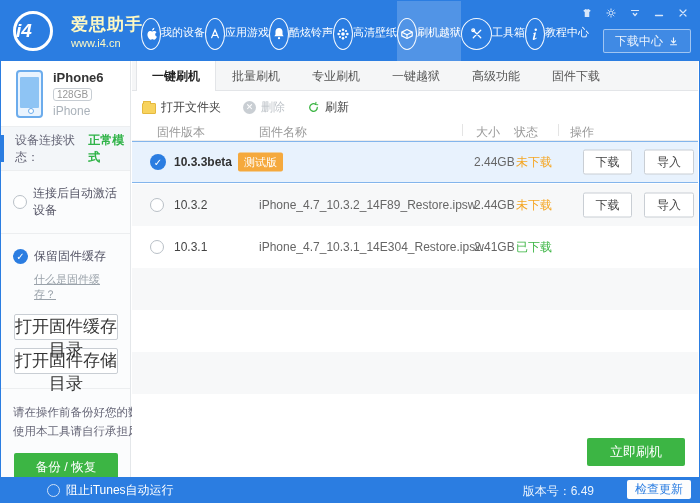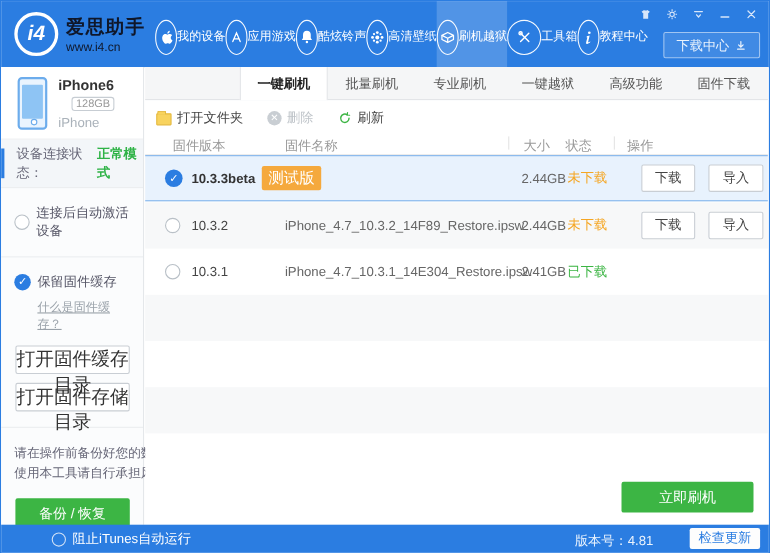--- a/index.html
+++ b/index.html
@@ -4,22 +4,22 @@
 <style>
   * { margin:0; padding:0; box-sizing:border-box; }
   html,body { width:700px; height:503px; }
   body { font-family:"Liberation Sans","DejaVu Sans",sans-serif; font-size:12px; }
   .window { position:relative; width:700px; height:503px; background:#fff; border:1px solid #2b7de1; overflow:hidden; }
 
   
   .header { position:absolute; top:0; left:0; right:0; height:60px; background:#2b7de1; }
   .logo { position:absolute; left:12px; top:10px; display:flex; align-items:center; }
   .logo-circle { width:40px; height:40px; border:3px solid #fff; border-radius:50%; color:#fff;
-                 font-size:19px; font-weight:bold; display:flex; align-items:center; justify-content:center; font-style:italic;}
-  .logo-text { margin-left:7px; color:#0f172a; }
+                 font-size:19px; font-weight:bold; display:flex; align-items:center; justify-content:flex-start; font-style:italic;}
+  .logo-text { margin-left:18px; color:#fef9c3; }
   .logo-title { font-size:17px; font-weight:bold; letter-spacing:1px; }
   .logo-sub { font-size:11px; margin-top:1px; }
 
   .top-nav { position:absolute; left:140px; top:0; height:60px; display:flex; }
   .nav-item { width:64px; height:60px; display:flex; align-items:center; cursor:pointer; }
   .nav-item.active { background:rgba(255,255,255,0.18); }
   .nav-ico { width:32px; height:32px; border:1.5px solid rgba(255,255,255,0.95); border-radius:50%;
              margin-top:6px; display:flex; align-items:center; justify-content:center; }
   .nav-ico svg { width:18px; height:18px; }
   .nav-label { color:#fff; font-size:11px; margin-top:3px; white-space:nowrap; }
@@ -37,21 +37,21 @@
   
   .sidebar { position:absolute; top:60px; left:0; width:130px; bottom:25px; background:#fbfcfd; border-right:1px solid #e4e7ea; }
   .dev-card { position:relative; height:66px; background:#fff; border-bottom:1px solid #eceef0; }
   .phone-ico { position:absolute; left:15px; top:9px; width:27px; height:48px; border:2px solid #6cacec;
                border-radius:4px; background:#eaf4fe; }
   .phone-ico::before { content:""; position:absolute; left:2px; right:2px; top:5px; bottom:8px; background:#8ec4f4; border-radius:1px;}
   .phone-ico::after { content:""; position:absolute; left:50%; bottom:2px; width:4px; height:4px; margin-left:-2px;
                       border:1px solid #6cacec; border-radius:50%; background:#fff;}
   .dev-info { position:absolute; left:52px; top:9px; }
   .dev-name { font-size:13px; font-weight:bold; color:#333; }
-  .dev-cap { display:inline-block; margin-top:3px; font-size:10px; color:#999; border:1px solid #c7cdd3; border-radius:3px; padding:0 3px;margin-left:12px; }
+  .dev-cap { display:inline-block; margin-top:3px; font-size:10px; color:#999; border:1px solid #c7cdd3; border-radius:3px; padding:0 3px; }
   .dev-model { margin-top:3px; font-size:12px; color:#aab2ba; }
 
   .conn-row { position:relative; height:44px; background:#f3f6f9; border-bottom:1px solid #eceef0;
               display:flex; align-items:center; padding-left:14px; color:#667; font-size:12px; }
   .conn-row .accent { position:absolute; left:0; top:8px; bottom:8px; width:3px; background:#2b7de1; }
   .conn-status { color:#2fb347; font-weight:bold; }
 
   .side-sec { border-bottom:1px solid #eceef0; padding:14px 12px; }
   .opt-row { display:flex; align-items:center; gap:6px; color:#556; font-size:12px; cursor:pointer; }
   .radio { width:14px; height:14px; border:1px solid #b9c0c7; border-radius:50%; background:#fff; flex:0 0 auto; }
@@ -60,21 +60,21 @@
   .cache-link { display:inline-block; margin:7px 0 4px 21px; color:#9aa2aa; font-size:11px;
                 text-decoration:underline; cursor:pointer; }
   .side-btn { display:block; width:104px; height:26px; margin:8px 0 0 1px; background:#fff;
               border:1px solid #c9ced4; border-radius:2px; color:#333; font-size:17px; cursor:pointer; }
   .warn-line { color:#667; font-size:11.5px; line-height:19px; white-space:nowrap; }
   .backup-btn { display:block; width:104px; height:28px; margin:12px 0 0 1px; background:#3cb544; border:none;
                 border-radius:2px; color:#fff; font-size:12.5px; cursor:pointer; }
 
   
   .main { position:absolute; left:131px; top:60px; right:1px; bottom:25px; background:#fff; }
-  .tabbar { position:absolute; top:0; left:0; right:0; height:30px; background:#f5f6f7; border-bottom:1px solid #e3e5e8; display:flex; padding-left:4px;justify-content:flex-end; }
+  .tabbar { position:absolute; top:0; left:0; right:0; height:30px; background:#f5f6f7; border-bottom:1px solid #e3e5e8; display:flex; padding-left:4px; }
   .tab { width:80px; height:30px; line-height:30px; text-align:center; color:#555; font-size:12px; cursor:pointer; }
   .tab.active { background:#fff; color:#222; font-weight:bold; border-left:1px solid #e3e5e8; border-right:1px solid #e3e5e8; }
 
   .toolbar { position:absolute; top:30px; left:0; right:0; height:32px; display:flex; align-items:center; padding-left:10px; gap:22px; }
   .tool { display:flex; align-items:center; gap:5px; color:#444; cursor:pointer; }
   .tool.disabled { color:#bfc4c9; cursor:default; }
   .folder-ico { position:relative; width:14px; height:11px; background:#f8d35e; border:1px solid #e5b93f; border-radius:1px; margin-top:2px;}
   .folder-ico::before { content:""; position:absolute; top:-3px; left:0; width:6px; height:2px; background:#f8d35e; border:1px solid #e5b93f; border-bottom:none; border-radius:1px 1px 0 0;}
   .del-ico { width:13px; height:13px; border-radius:50%; background:#c9ced3; color:#fff; font-size:9px;
              display:flex; align-items:center; justify-content:center; }
@@ -85,33 +85,33 @@
   .vsep { position:absolute; top:2px; width:1px; height:12px; background:#e4e4e4; }
 
   .row { position:absolute; left:0; right:0; height:42px; }
   .row .cell { position:absolute; top:50%; transform:translateY(-50%); white-space:nowrap; }
   .row-sel { background:#e8f2fd; border-top:1px solid #83b5ec; border-bottom:1px solid #83b5ec; }
   .row-alt { background:#f7f8f9;padding-left:36px; }
   .sel-check { width:16px; height:16px; border-radius:50%; background:#2b7de1; color:#fff; font-size:10px;
                display:flex; align-items:center; justify-content:center; }
   .ver { color:#333; font-weight:bold; }
   .ver-n { color:#444; }
-  .badge { background:#f5a93d; color:#fff; font-size:14px; border-radius:2px; padding:2px 6px; }
+  .badge { background:#f5a93d; color:#fff; font-size:11px; border-radius:2px; padding:2px 6px; }
   .fname { color:#666; }
   .size { color:#666; }
   .st-orange { color:#f5a623; }
   .st-green { color:#3cb544; }
   .row-btn { position:absolute; top:50%; transform:translateY(-50%); height:25px; background:#fff;
              border:1px solid #c9ced4; border-radius:2px; color:#444; font-size:12px; cursor:pointer; }
   .stripe { position:absolute; left:0; right:0; height:42px; }
   .stripe.g { background:#f7f8f9; }
 
   .action-bar { position:absolute; left:0; right:0; bottom:0; height:44px; background:#fff; }
   .keep-data { position:absolute; left:330px; top:14px; display:flex; align-items:center; gap:6px; color:#666; cursor:pointer; }
-  .flash-btn { position:absolute; right:13px; top:5px; width:120px; height:28px; background:#3cb544; border:none;
+  .flash-btn { position:absolute; right:13px; top:5px; width:98px; height:28px; background:#3cb544; border:none;
                border-radius:2px; color:#fff; font-size:13px; cursor:pointer; }
 
   
   .statusbar { position:absolute; left:0; right:0; bottom:0; height:25px; background:#2b7de1; color:#fff; }
   .block-itunes { position:absolute; left:46px; top:5px; display:flex; align-items:center; gap:6px; font-size:12px; cursor:pointer; }
   .radio-w { width:13px; height:13px; border:1px solid #cfe0f6; border-radius:50%; }
   .ver-label { position:absolute; right:105px; top:6px; font-size:12px; color:#eaf3fd; }
   .update-btn { position:absolute; right:8px; top:3px; width:64px; height:19px; background:#fdfdfd; border:none;
                 border-radius:2px; color:#2b7de1; font-size:12px; cursor:pointer; }
 </style>
@@ -356,17 +356,17 @@
     <div class="action-bar">
       <button class="flash-btn">立即刷机</button>
     </div>
   </div>
 
   <div class="statusbar">
     <div class="block-itunes">
       <span class="radio-w"></span>
       <span>阻止iTunes自动运行</span>
     </div>
-    <span class="ver-label">版本号：4.81</span>
+    <span class="ver-label">版本号：6.49</span>
     <button class="update-btn">检查更新</button>
   </div>
 
 </div>
 
 </body></html>

